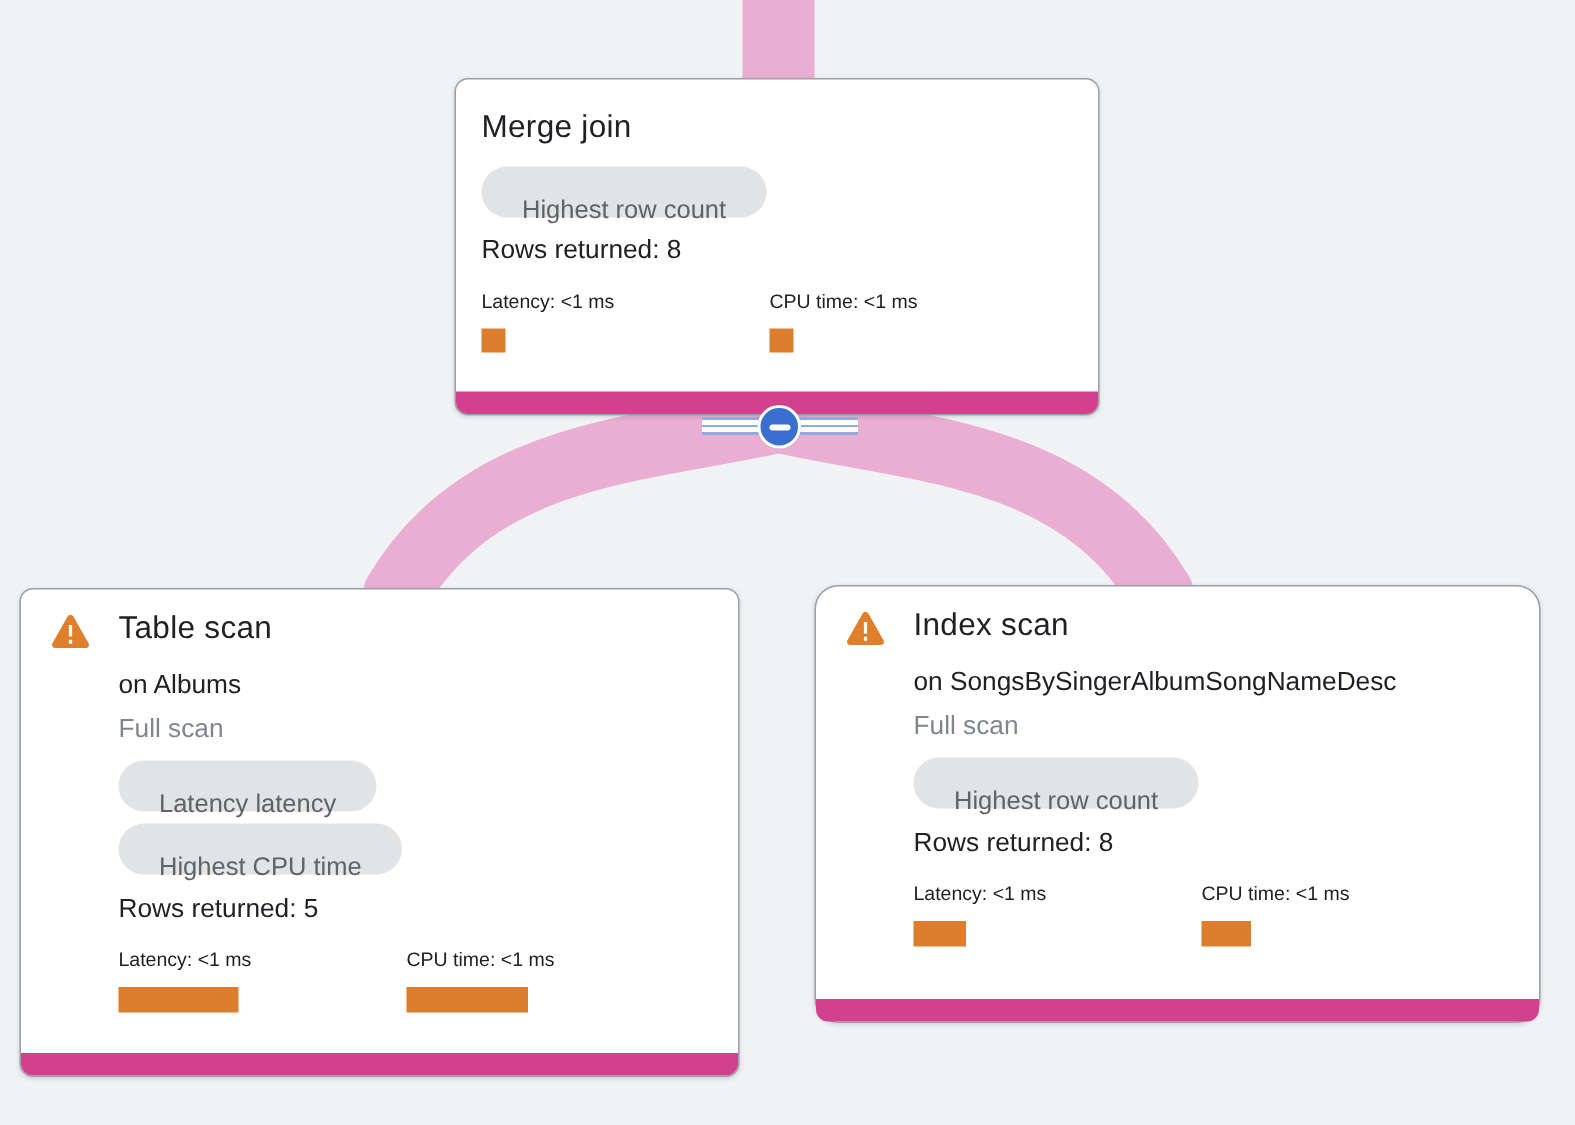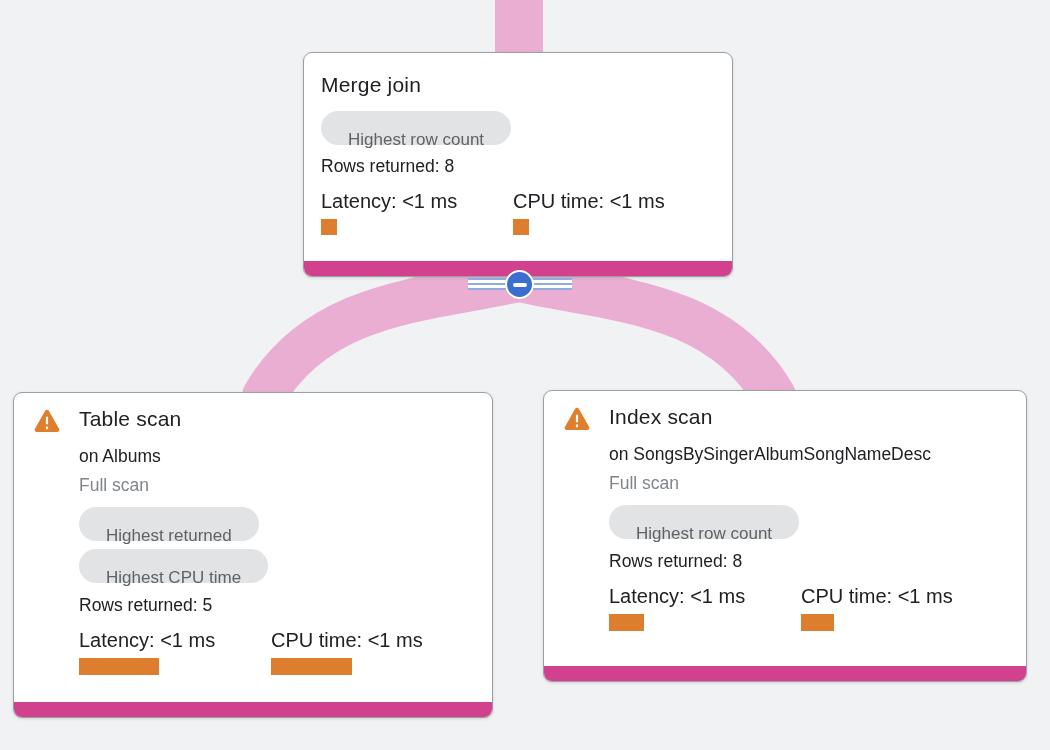--- a/index.html
+++ b/index.html
@@ -31,21 +31,21 @@
 
   .card{
     position:absolute;z-index:2;
     background:#fff;
     border:1px solid var(--card-border,#9aa0a6);
     border-radius:9px;
     box-shadow:0 1px 3px rgba(60,64,67,.18);
   }
   #card-merge{left:303px;top:52px;width:430px;height:225px;}
   #card-table{left:13px;top:392px;width:480px;height:326px;}
-  #card-index{left:543px;top:390px;width:484px;height:292px;}
+  #card-index{left:543px;top:390px;width:484px;height:292px;border-radius:16px;}
 
   .card-pad{padding:12px 18px 0 20px;}
   #card-merge .card-pad{padding:18px 18px 0 17px;}
 
   .title-row{display:flex;align-items:center;}
   .warn{width:26px;height:24px;flex:0 0 26px;margin-top:3px;}
   .title-row .node-title{margin-left:19px;}
   .node-title{
     font-size:21px;line-height:28px;font-weight:500;
     letter-spacing:.2px;color:var(--text-primary,#202124);
@@ -65,21 +65,21 @@
     background:var(--pill-bg,#e1e3e5);color:var(--pill-text,#5f6368);
     font-size:17px;height:34px;line-height:34px;
     padding:12px 27px;border-radius:17px;white-space:nowrap;
   }
   .pill + .pill{margin-top:8px;text-align:right;}
   .rows{margin-top:11px;font-size:17.5px;line-height:22px;}
   #card-merge .pill{margin-top:12px;}
   #card-merge .rows{margin-top:10px;}
   .metrics{margin-top:13px;display:flex;}
   .metric{width:192px;flex:0 0 192px;}
-  .m-label{font-size:20px;line-height:22px;white-space:nowrap;}
+  .m-label{font-size:13px;line-height:22px;white-space:nowrap;}
   .m-bar{margin-top:7px;background:var(--metric-bar-orange,#dd7e2e);}
 
   .footer-bar{
     position:absolute;left:0;right:0;bottom:0;height:15px;
     background:var(--node-bar-magenta,#d2418e);
     border-radius:0 0 8px 8px;
   }
 
   .toggle-band{
     position:absolute;z-index:3;
@@ -144,21 +144,21 @@
           <svg viewBox="0 0 24 22">
             <path fill="var(--warning-orange,#df7f2b)" d="M10.3 1.6 L0.9 18.2 a2 2 0 0 0 1.7 3 h18.8 a2 2 0 0 0 1.7 -3 L13.7 1.6 a2 2 0 0 0 -3.4 0 z
                  M11 7 h2 v7 h-2 z M11 16 h2 v2.6 h-2 z" fill-rule="evenodd"></path>
           </svg>
         </span>
         <div class="node-title">Table scan</div>
       </div>
       <div class="content">
         <div class="subtitle">on Albums</div>
         <div class="scan-type">Full scan</div>
-        <div class="pill">Highest returned</div>
+        <div class="pill">Latency latency</div>
         <div class="pill">Highest CPU time</div>
         <div class="rows">Rows returned: 5</div>
         <div class="metrics">
           <div class="metric">
             <div class="m-label">Latency: &lt;1 ms</div>
             <div class="m-bar" style="width:80px;height:17px"></div>
           </div>
           <div class="metric">
             <div class="m-label">CPU time: &lt;1 ms</div>
             <div class="m-bar" style="width:81px;height:17px"></div>

